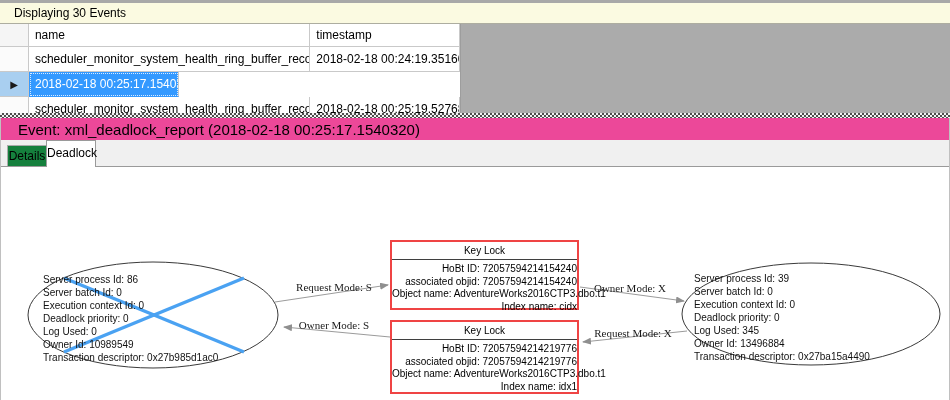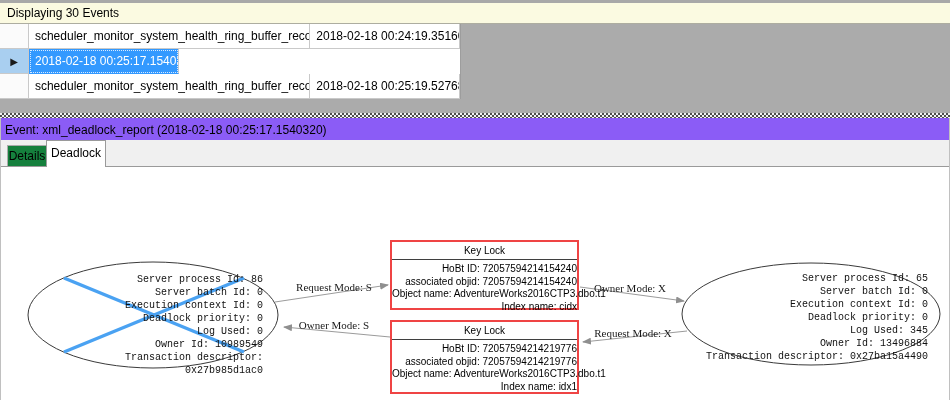--- a/index.html
+++ b/index.html
@@ -4,21 +4,21 @@
 <style>
   html,body{margin:0;padding:0;background:#fff;}
   .screen{position:relative;width:950px;height:400px;overflow:hidden;
           font-family:"Liberation Sans",sans-serif;color:#000;background:#fff;}
 
   
   .top-strip{position:absolute;left:0;top:0;width:950px;height:3px;background:#a8a8a8;}
 
   
   .info-bar{position:absolute;left:0;top:3px;width:950px;height:21px;background:#fbfae1;
-            border-bottom:1px solid #adada0;font-size:12px;line-height:21px;padding-left:7px;box-sizing:border-box;}
+            border-bottom:1px solid #adada0;font-size:12px;line-height:21px;padding-left:14px;box-sizing:border-box;}
 
   
   .grid-band{position:absolute;left:0;top:24px;width:950px;height:89px;background:#ababab;overflow:hidden;}
   .grid-table{position:absolute;left:0;top:0;width:461px;background:#fff;border-right:1px solid #9d9d9d;box-sizing:border-box;}
   .g-row,.g-header-row{display:flex;}
   .g-header-row{height:23px;}
   .g-row{height:25px;}
   .g-corner{width:29px;box-sizing:border-box;background:#f5f5f5;border-right:1px solid #c9c9c9;border-bottom:1px solid #c9c9c9;}
   .g-h{box-sizing:border-box;font-size:12px;line-height:22px;padding-left:6px;background:#fff;
        border-right:1px solid #c9c9c9;border-bottom:1px solid #c9c9c9;}
@@ -30,39 +30,39 @@
   .col-ts{width:150px;}
   .g-row.selected .g-cell{background:#3399ff;color:#fff;border-bottom-color:#3399ff;outline:1px dotted #d8eaff;outline-offset:-2px;}
   .g-row.selected .g-rowhdr{background:#a9cff0;}
   .cur-arrow{font-size:10px;color:#1a1a1a;}
 
   
   .splitter{position:absolute;left:0;top:113px;width:950px;height:5px;background-color:#f2f2f2;
             background-image:conic-gradient(#4d4d4d 25%, #0000 0 50%, #4d4d4d 0 75%, #0000 0);background-size:4px 4px;}
 
   
-  .event-bar{position:absolute;left:0;top:118px;width:950px;height:22px;background:#8b5cf6;
-             font-size:12px;line-height:24px;padding-left:5px;box-sizing:border-box;}
+  .event-bar{position:absolute;left:0;top:118px;width:950px;height:22px;background:#ec4899;
+             font-size:15px;line-height:24px;padding-left:18px;box-sizing:border-box;}
 
   
   .tab-strip{position:absolute;left:0;top:140px;width:950px;height:27px;background:#f0f0f0;
              border-bottom:1px solid #9a9a9a;box-sizing:border-box;}
   .tab{position:absolute;bottom:0;font-size:12px;text-align:center;box-sizing:border-box;cursor:default;}
   .tab.inactive{left:7px;width:40px;height:21px;line-height:20px;background:#15803d;
                 border:1px solid #ababab;border-bottom:none;}
-  .tab.active{left:46px;width:60px;height:27px;line-height:24px;background:#fff;z-index:3;bottom:-1px;
+  .tab.active{left:46px;width:50px;height:27px;line-height:24px;background:#fff;z-index:3;bottom:-1px;
               border:1px solid #9a9a9a;border-bottom:none;}
 
   
   .content{position:absolute;left:0;top:167px;width:950px;height:233px;background:#fff;}
   .side-border-l{position:absolute;left:0;top:118px;width:1px;height:282px;background:#c0c0c0;}
   .side-border-r{position:absolute;left:949px;top:118px;width:1px;height:282px;background:#c0c0c0;}
 
   .graph-svg{position:absolute;left:0;top:0;}
-  .proc-text{position:absolute;text-align:right;font-size:10px;line-height:13px;color:#111;font-family:Liberation Mono, monospace;}
+  .proc-text{position:absolute;text-align:left;font-size:10px;line-height:13px;color:#111;}
   .proc-left{left:43px;top:106px;width:220px;}
   .proc-right{left:694px;top:105px;width:234px;}
   .lock-box{position:absolute;left:390px;width:189px;background:#fff;border:2px solid #ef4444;box-sizing:border-box;}
   .lock-top{top:73px;height:70px;}
   .lock-bottom{top:153px;height:74px;}
   .lock-title{height:17px;line-height:17px;text-align:center;font-size:10px;border-bottom:1px solid #3f3f3f;}
   .lock-lines{font-size:10px;line-height:12.5px;text-align:right;padding-top:3px;white-space:nowrap;}
   .edge-label{position:absolute;font-size:11px;color:#1a1a1a;text-align:center;white-space:nowrap;font-family:Liberation Serif, serif;}
   .el-1{left:294px;top:114px;width:80px;}
   .el-2{left:294px;top:152px;width:80px;}
@@ -75,20 +75,25 @@
 <div class="screen">
 
   <div class="top-strip"></div>
 
   <div class="info-bar">
     <span>Displaying 30 Events</span>
   </div>
 
   <div class="grid-band">
     <div class="grid-table">
+      <div class="g-header-row">
+        <div class="g-corner"></div>
+        <div class="g-h col-name">name</div>
+        <div class="g-h col-ts">timestamp</div>
+      </div>
 
       <div class="g-row">
         <div class="g-rowhdr"></div>
         <div class="g-cell col-name">scheduler_monitor_system_health_ring_buffer_recorded</div>
         <div class="g-cell col-ts">2018-02-18 00:24:19.3516078</div>
       </div>
 
       <div class="g-row selected">
         <div class="g-rowhdr">
           <span class="cur-arrow">▶</span>
@@ -139,21 +144,21 @@
       <div>Server process Id: 86</div>
       <div>Server batch Id: 0</div>
       <div>Execution context Id: 0</div>
       <div>Deadlock priority: 0</div>
       <div>Log Used: 0</div>
       <div>Owner Id: 10989549</div>
       <div>Transaction descriptor: 0x27b985d1ac0</div>
     </div>
 
     <div class="proc-text proc-right">
-      <div>Server process Id: 65</div>
+      <div>Server process Id: 39</div>
       <div>Server batch Id: 0</div>
       <div>Execution context Id: 0</div>
       <div>Deadlock priority: 0</div>
       <div>Log Used: 345</div>
       <div>Owner Id: 13496884</div>
       <div>Transaction descriptor: 0x27ba15a4490</div>
     </div>
 
     <div class="lock-box lock-top">
       <div class="lock-title">Key Lock</div>

